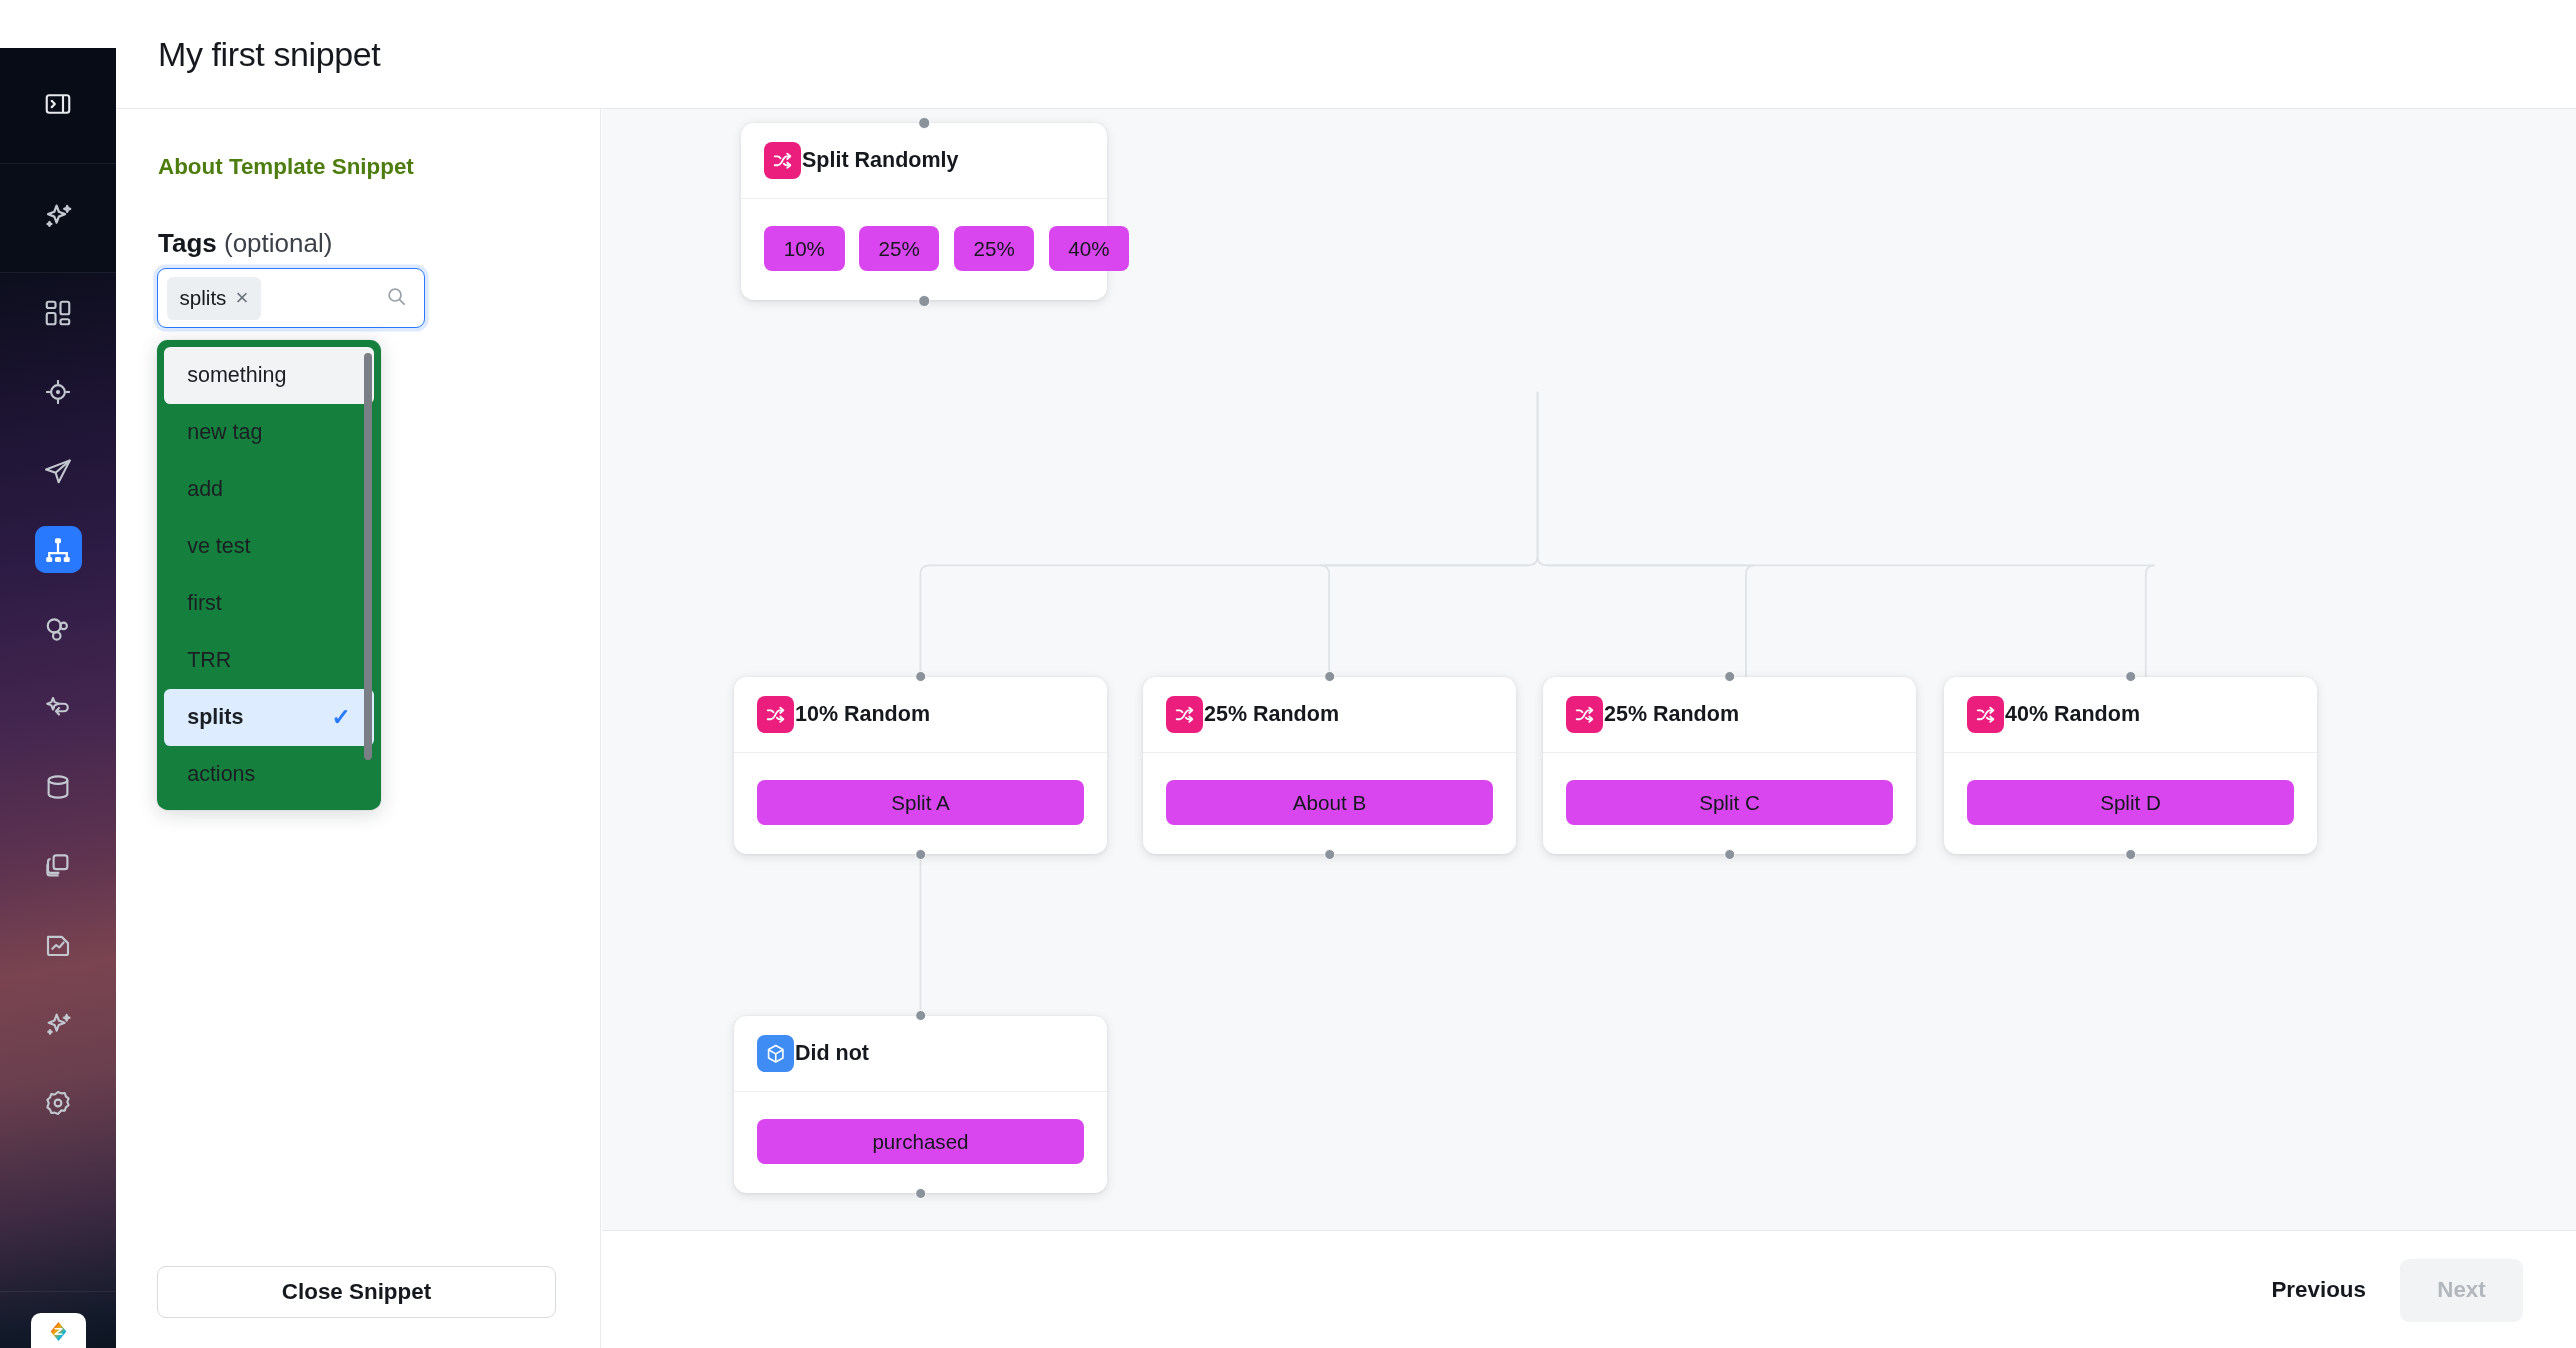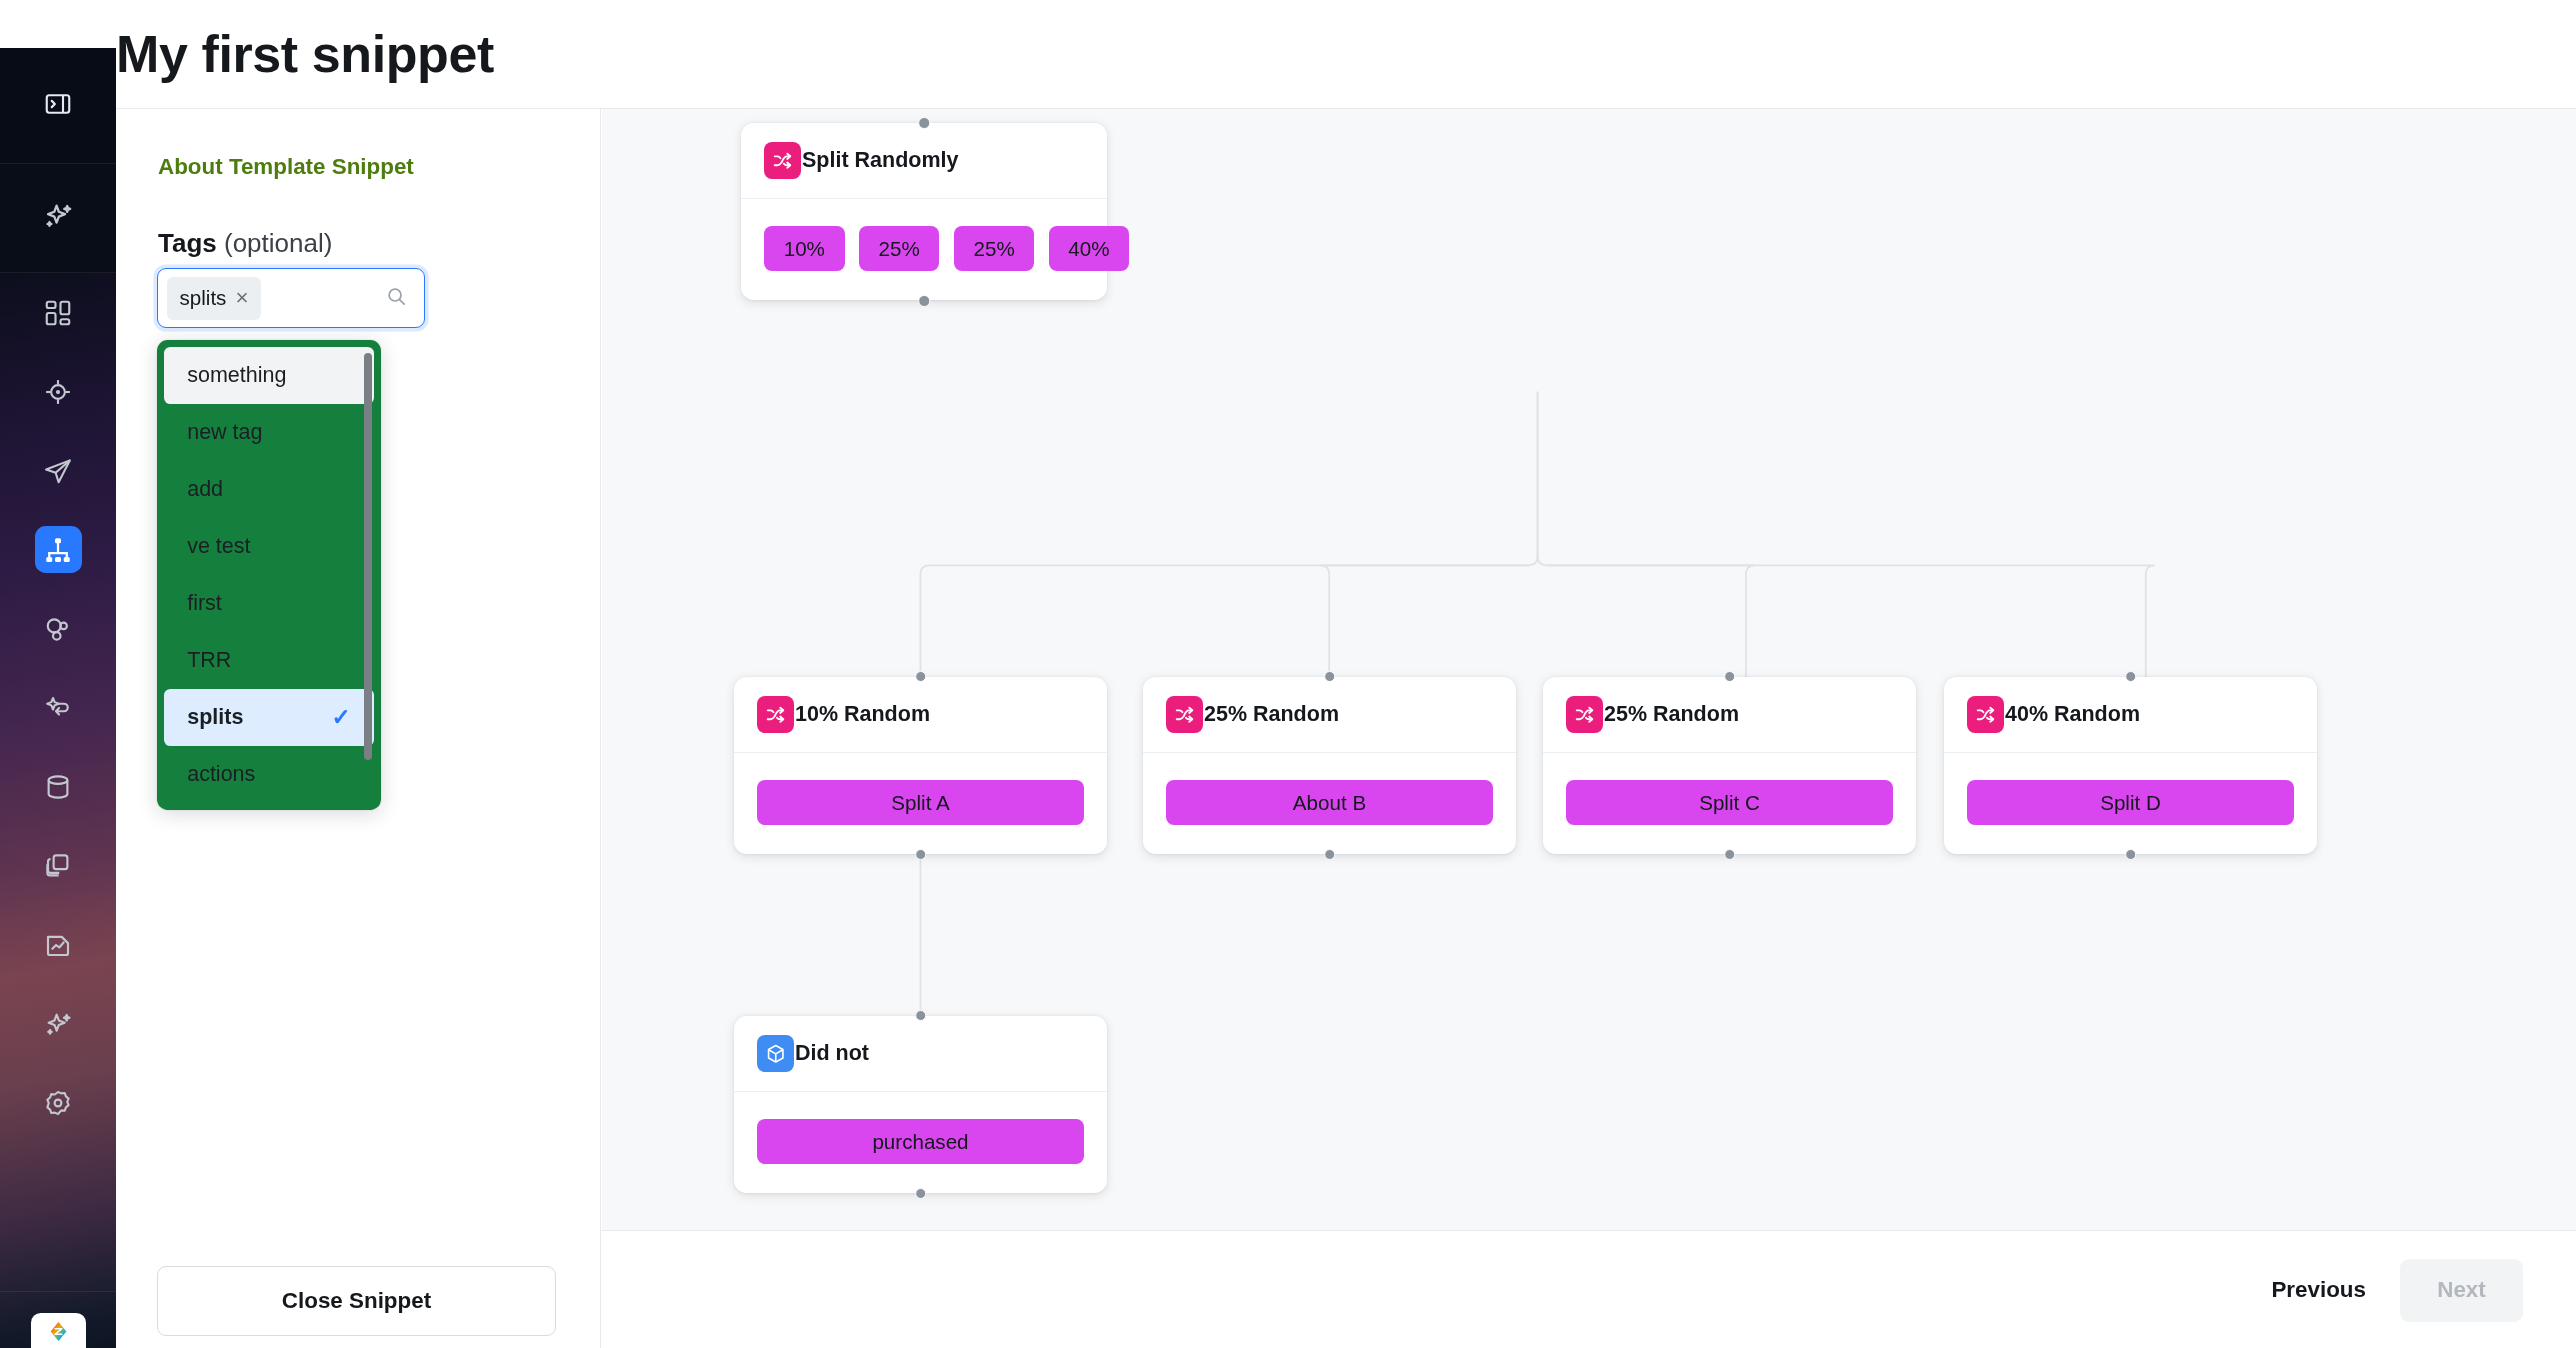--- a/index.html
+++ b/index.html
@@ -56,21 +56,21 @@
   .zeta-text { font-size: 11.6px; font-weight: 700; color: #2b2a96; letter-spacing: 0.5px; }
 
   
   #header {
     position: absolute; left: 116px; top: 0;
     width: 2460px; height: 109px;
     background: #fff;
     border-bottom: 0.9px solid #e7e9ec;
     display: flex; align-items: center;
   }
-  #page-title { font-size: 52px; font-weight: 700; color: #15181c; letter-spacing: -0.4px; }
+  #page-title { font-size: 34px; font-weight: 400; color: #15181c; margin-left: 42px; letter-spacing: -0.4px; }
 
   
   #panel {
     position: absolute; left: 116px; top: 109px;
     width: 485px; height: 1240px;
     background: #fff;
     border-right: 0.9px solid #e7e9ec;
   }
   #panel-title { font-size: 22.4px; font-weight: 700; color: #4d7c0f; margin: 45px 0 0 42px; }
   #tags-label { margin: 48px 0 0 42px; font-size: 26px; color: #15181c; }
@@ -109,21 +109,21 @@
   .dd-item.hover { background: #f2f3f4; }
   .dd-item.selected { background: #ddedff; font-weight: 700; }
   .dd-check { margin-left: auto; color: #2979ff; font-size: 23px; font-weight: 700; }
   #dd-scrollbar {
     position: absolute; right: 9px; top: 12.5px;
     width: 8px; height: 407px; background: #7a7f85; border-radius: 4.5px;
   }
 
   #close-snippet-btn {
     position: absolute; left: 157px; top: 1266px;
-    width: 399px; height: 70px;
+    width: 399px; height: 52px;
     border: 0.9px solid #d8dbe0; border-radius: 9px; background: #fff;
     font-size: 22.4px; font-weight: 700; color: #15181c;
     font-family: "Liberation Sans", sans-serif; cursor: pointer;
   }
 
   
   #canvas {
     position: absolute; left: 602px; top: 109px;
     width: 1974px; height: 1121px;
     background: #f7f8f9;

